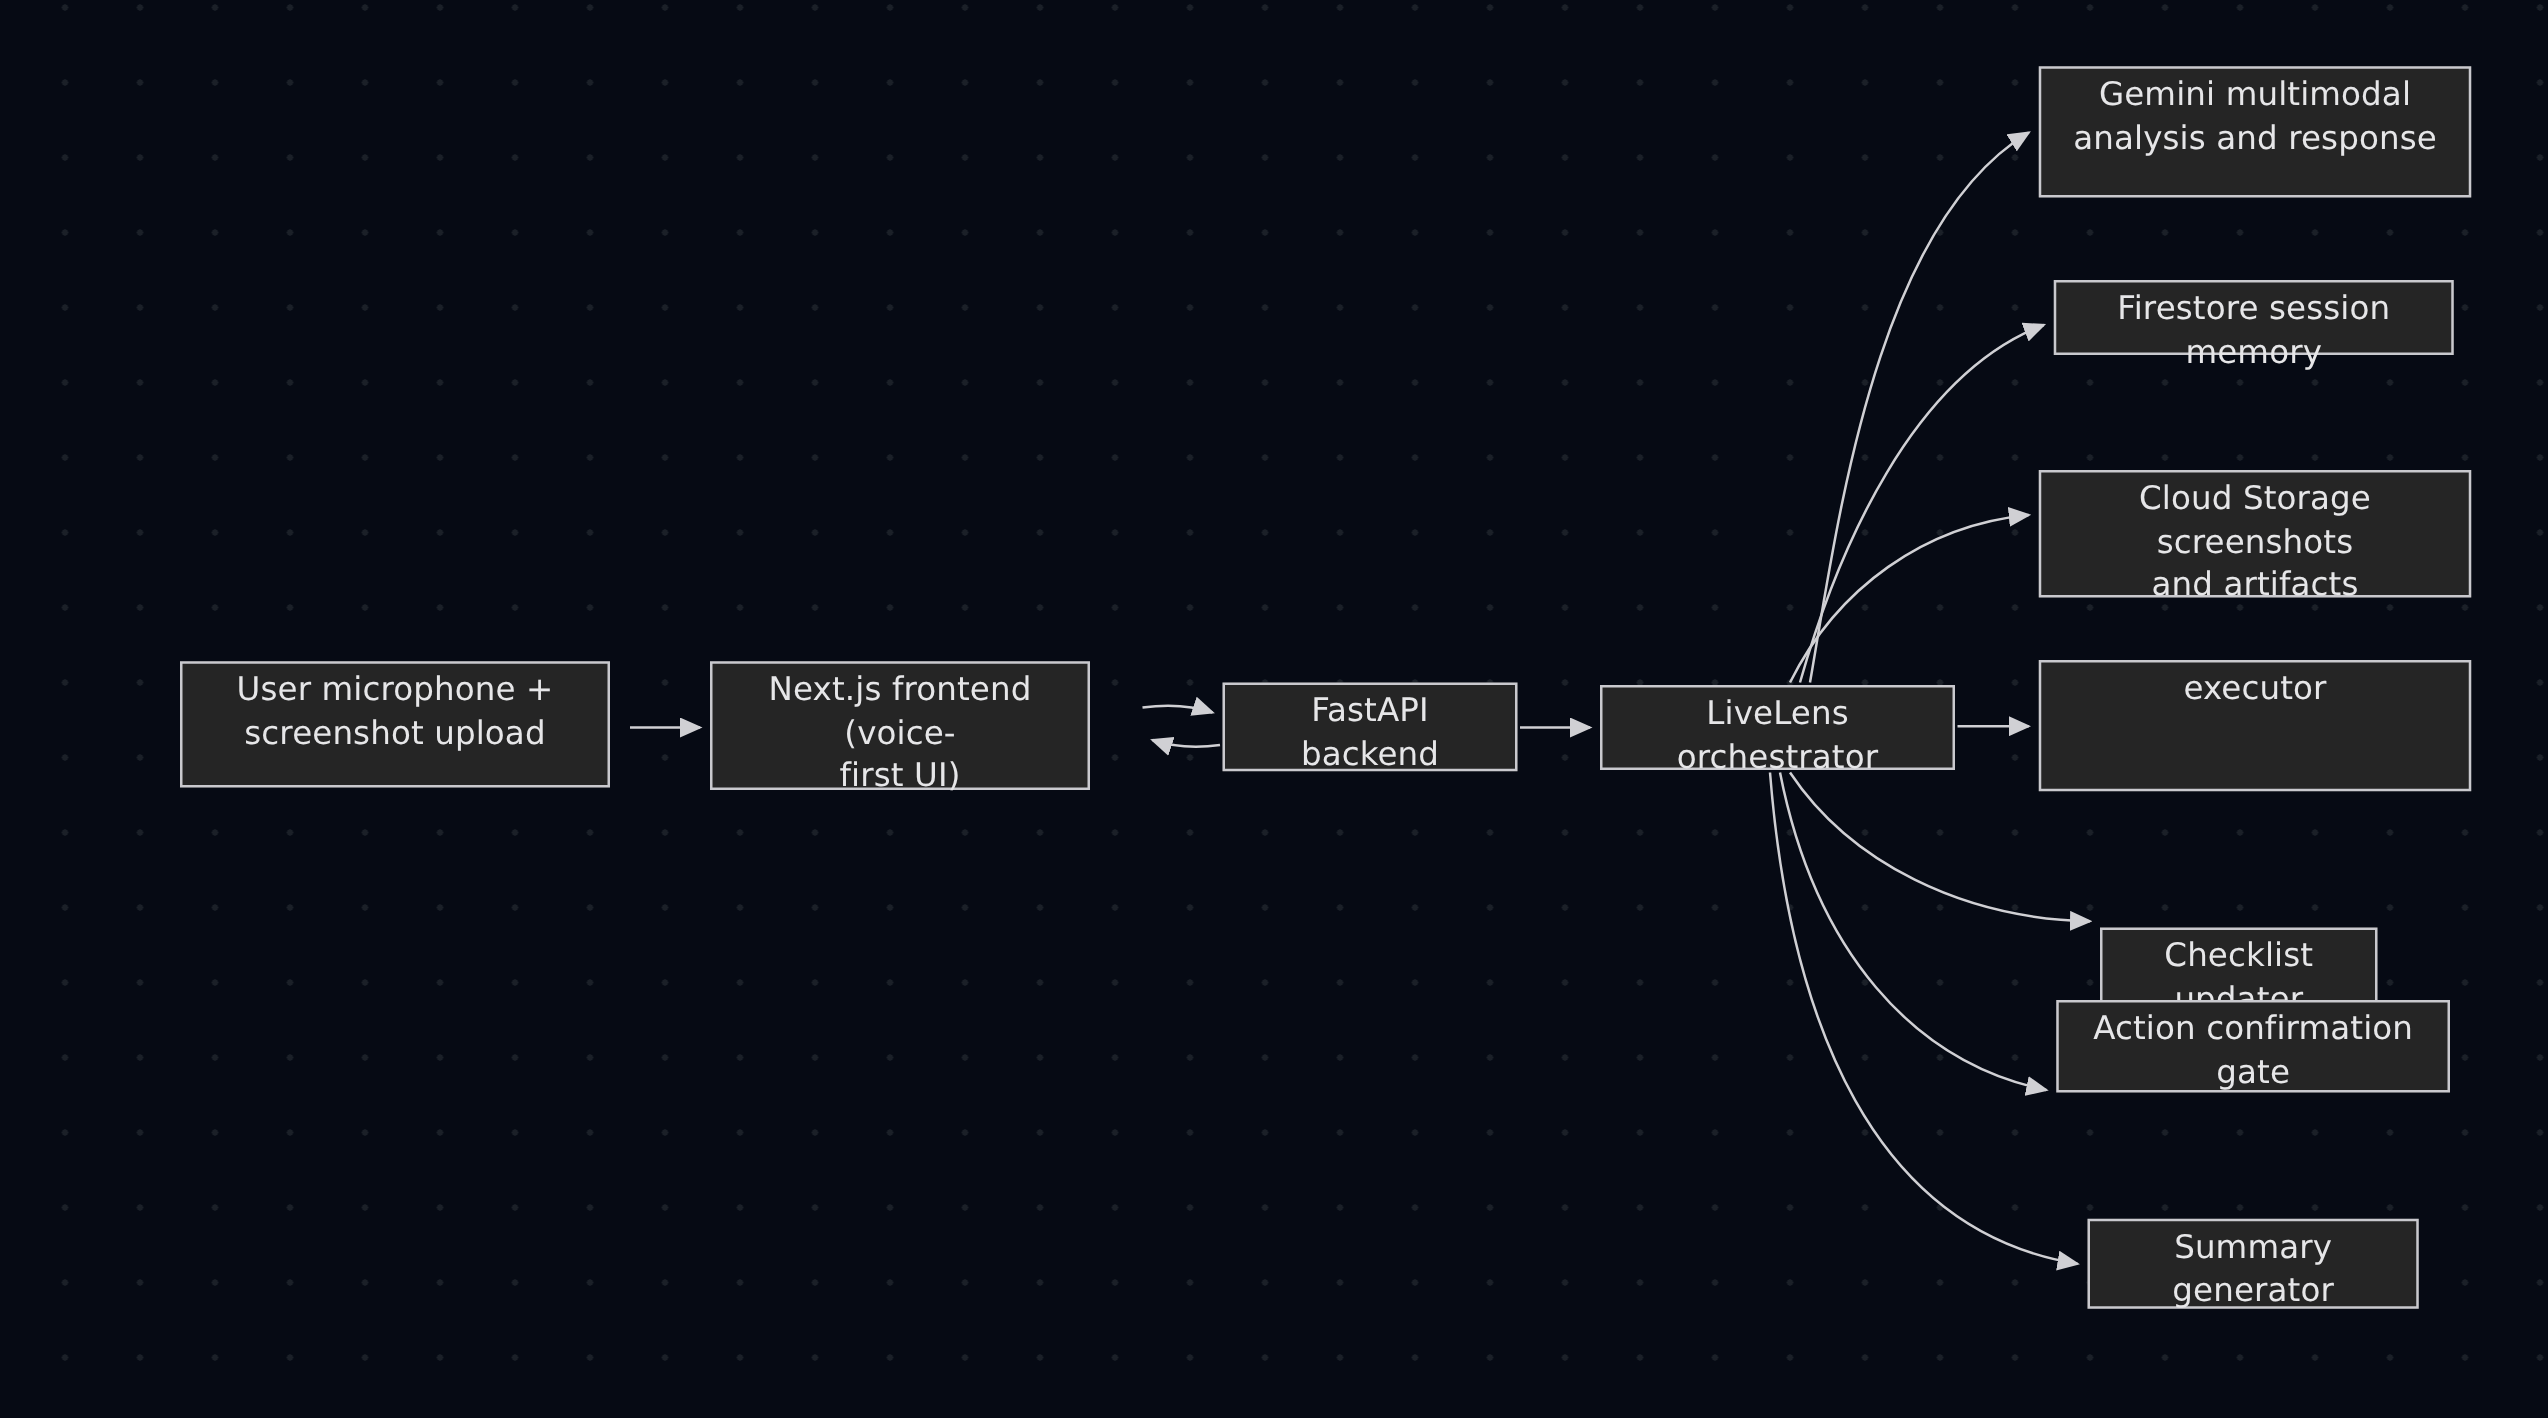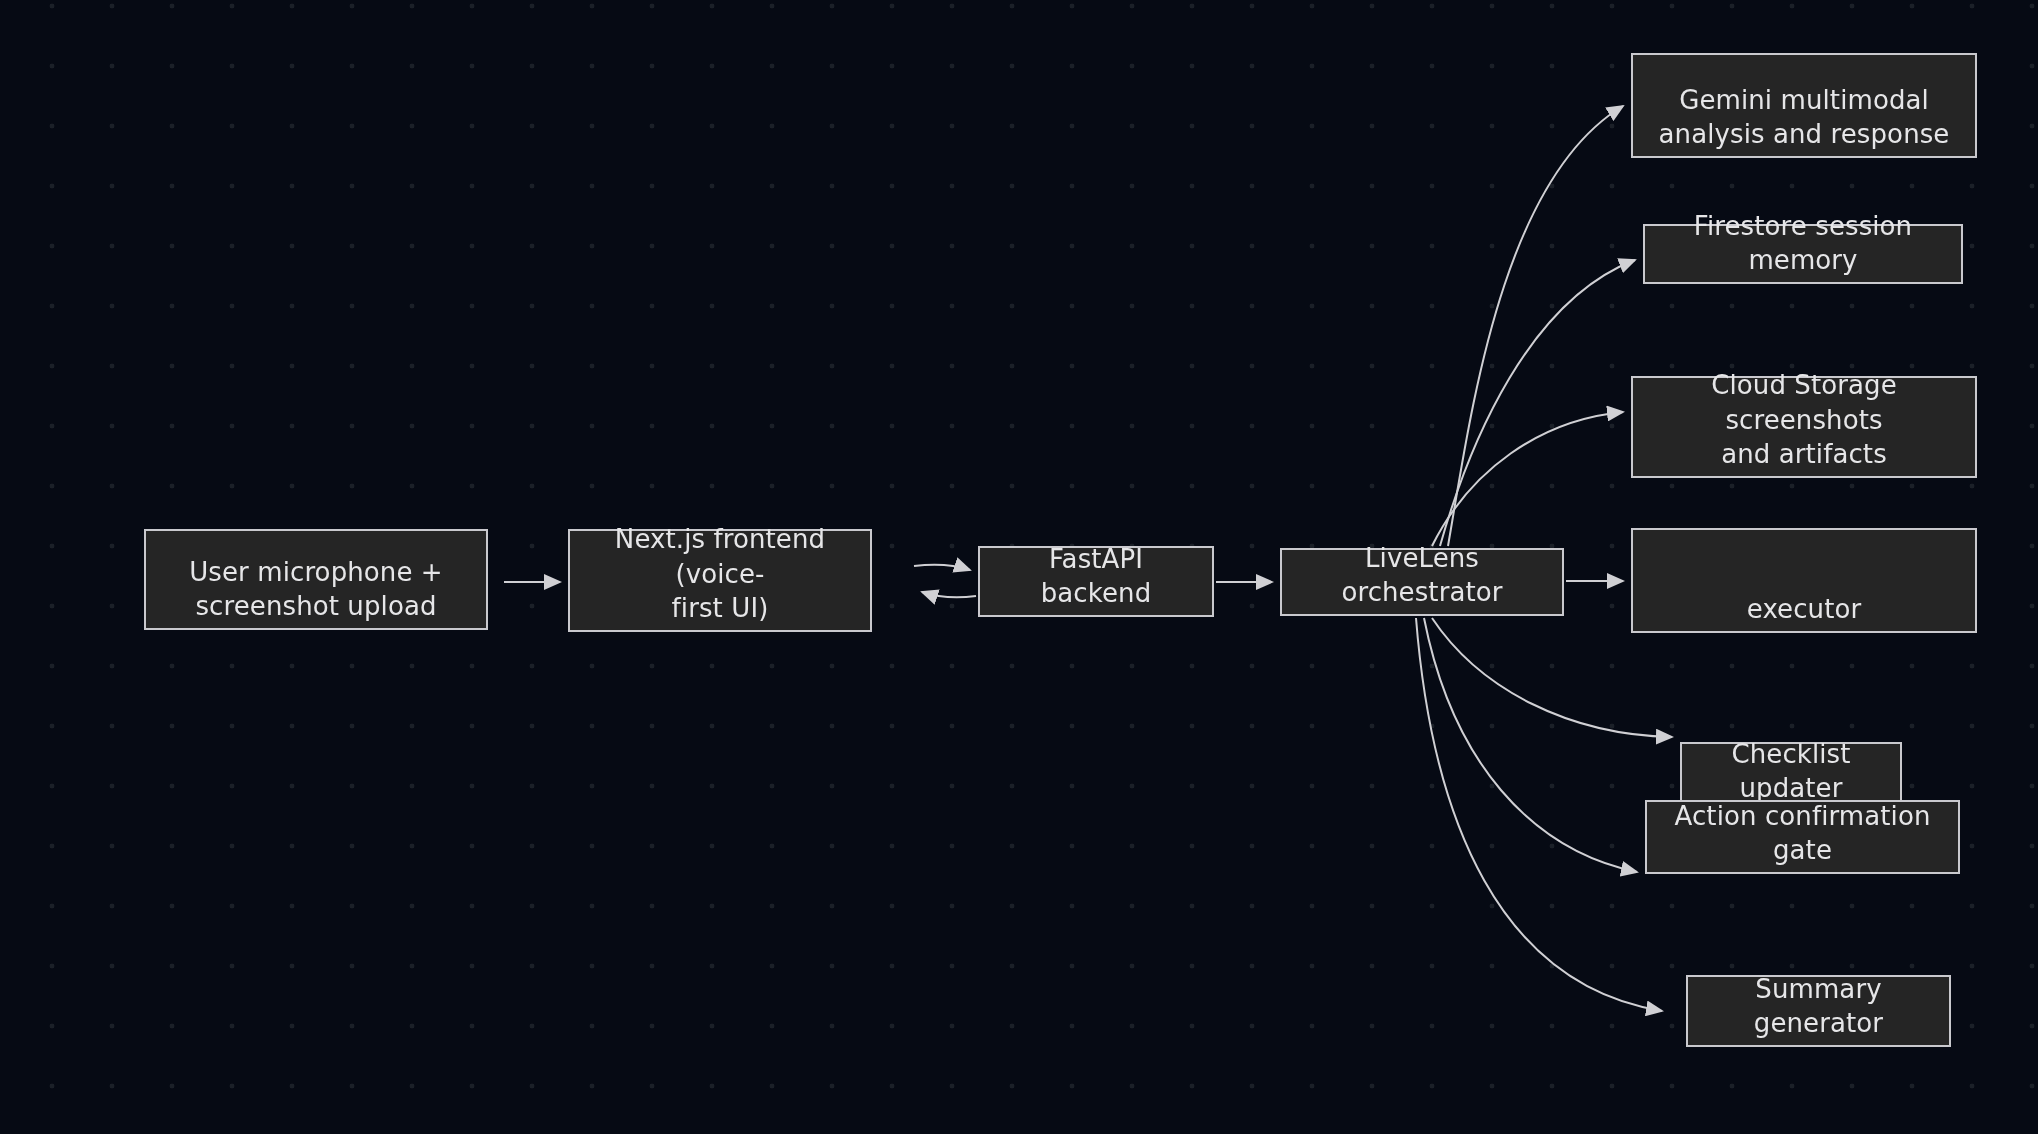--- a/index.html
+++ b/index.html
@@ -28,21 +28,21 @@
     fill:none;
     stroke:#d0d0d4;
     stroke-width:2;
   }
   .node {
     position:absolute;
     z-index:2;
     background:#252525;
     border:2px solid #c9c9ce;
     display:flex;
-    align-items:flex-end;
+    align-items:flex-start;
     justify-content:center;
     text-align:center;
     color:#e6e6e8;
     font-size:26px;
     line-height:1.33;
     letter-spacing:0.1px;
     padding:4px 14px;
     font-family:"DejaVu Sans", sans-serif;
   }
   .node span { display:block; }
@@ -121,20 +121,20 @@
       <div class="node" style="left: 1680px; top: 742px; width: 222px; height: 70px;">
         <div>
           <span>Checklist updater</span>
         </div>
       </div>
       <div class="node" style="left: 1645px; top: 800px; width: 315px; height: 74px;">
         <div>
           <span>Action confirmation gate</span>
         </div>
       </div>
-      <div class="node" style="left: 1670px; top: 975px; width: 265px; height: 72px; margin-left: 16px;">
+      <div class="node" style="left: 1670px; top: 975px; width: 265px; height: 72px;">
         <div>
           <span>Summary generator</span>
         </div>
       </div>
     </div>
 
 </div>
 
 </body></html>

